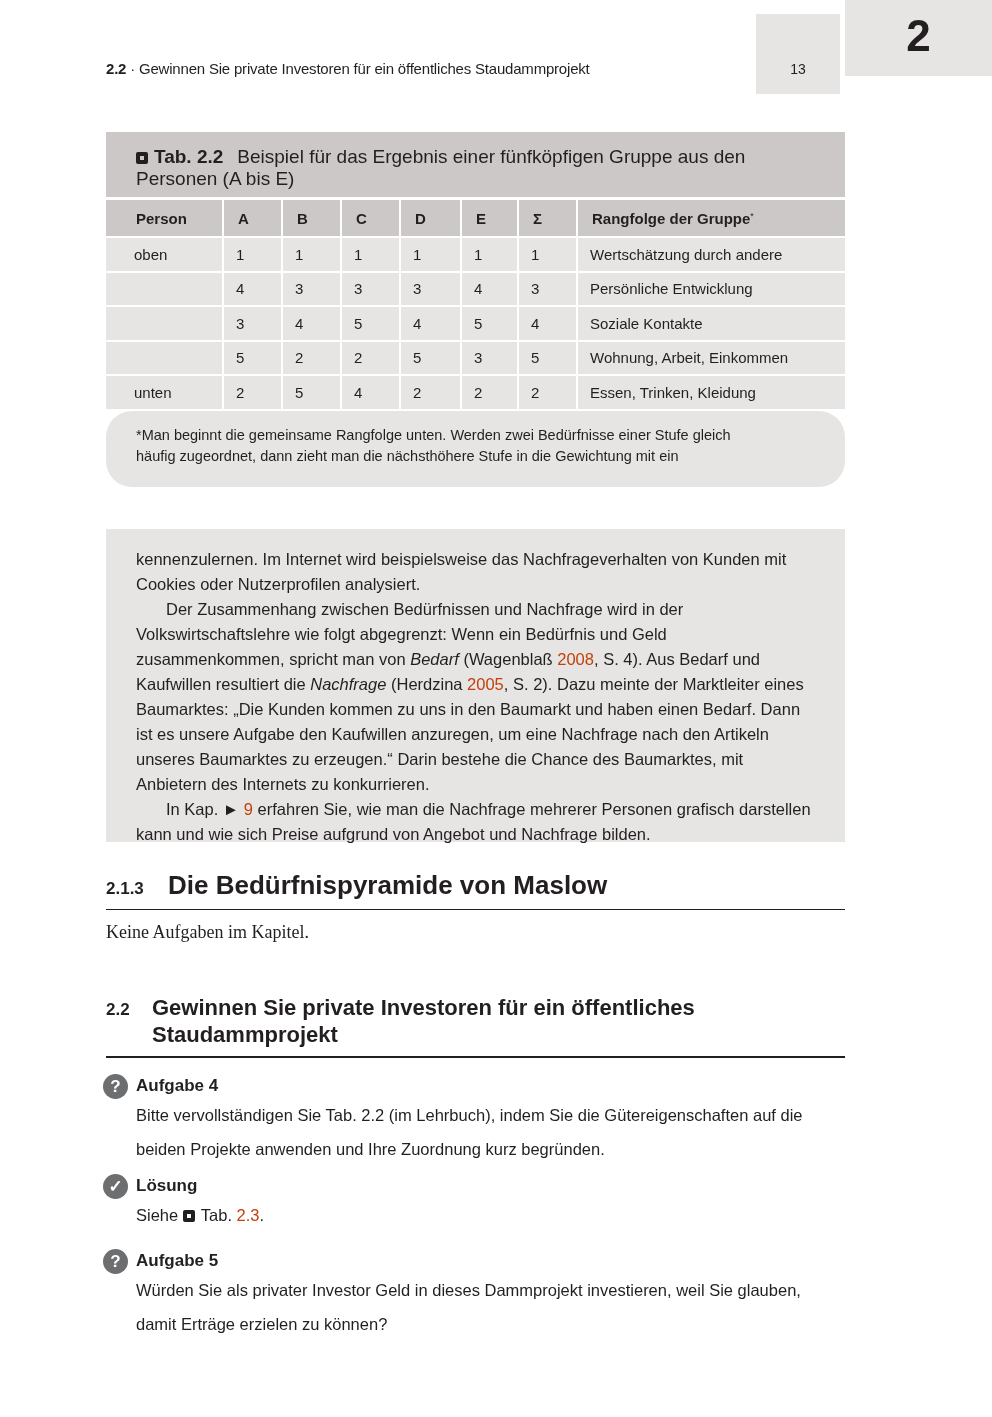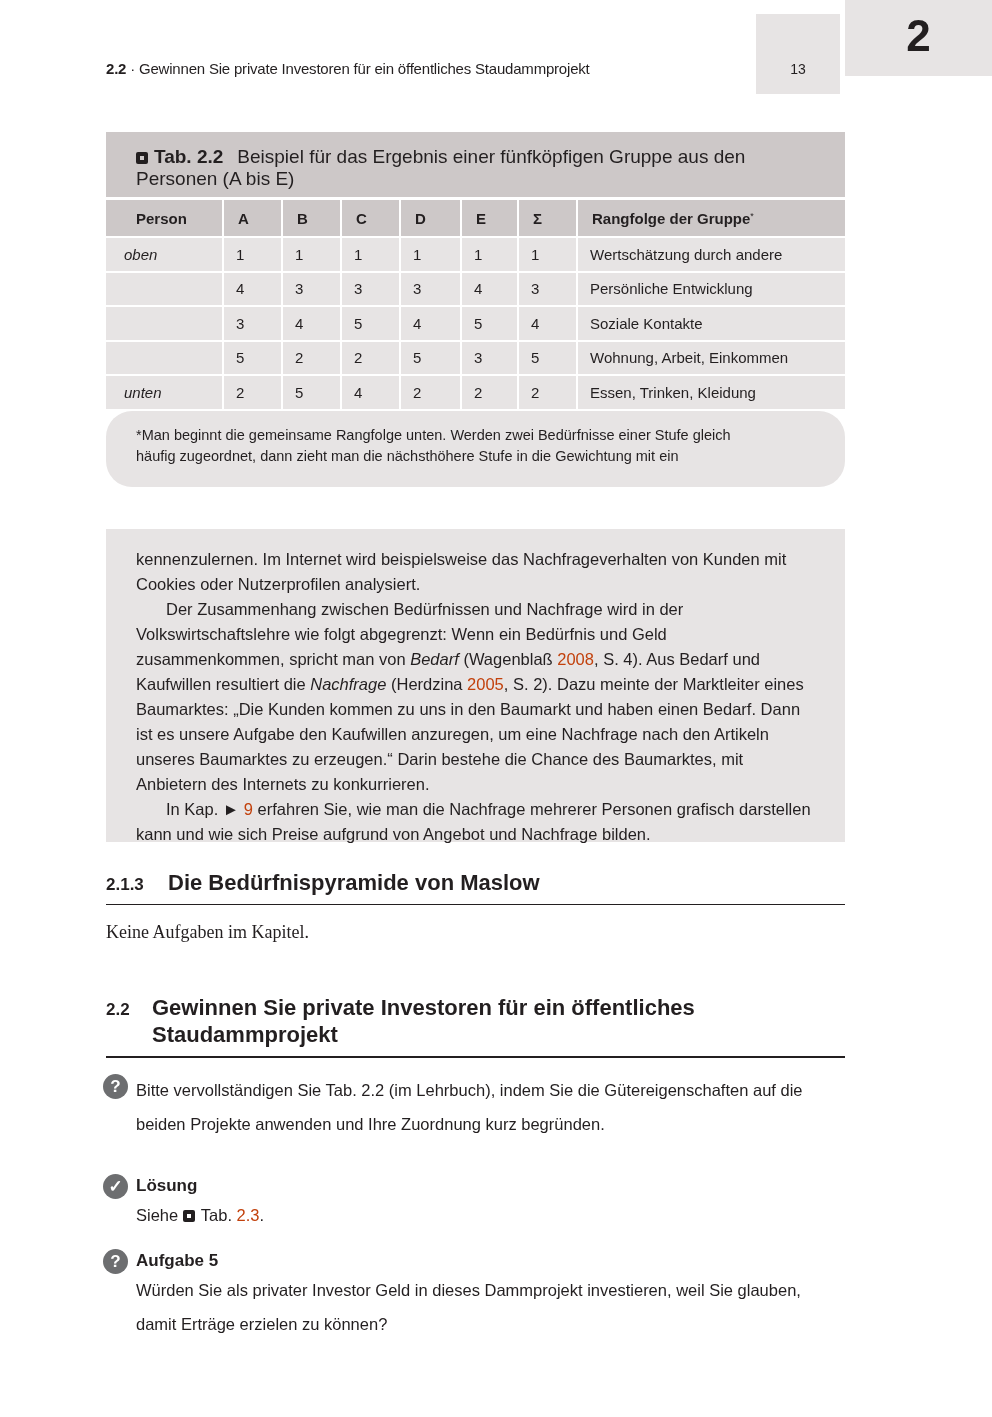--- a/index.html
+++ b/index.html
@@ -18,36 +18,36 @@
   .caption { background: #cdc8c8; padding: 14px 30px 10px 30px; font-size: 19px; line-height: 22px; height: 65px; }
   .caption .tag { font-weight: bold; margin-right: 14px; }
   .sq { display: inline-block; width: 12px; height: 12px; background: #231f20; border-radius: 2px; position: relative; vertical-align: -1px; margin-right: 6px; }
   .sq::after { content: ""; position: absolute; left: 4px; top: 4px; width: 4px; height: 4px; background: #cdc8c8; }
   .sq.light::after { background: #ffffff; }
 
   table { border-collapse: collapse; width: 739px; margin-top: 3px; font-size: 15px; table-layout: fixed; }
   th, td { text-align: left; padding: 0 0 0 12px; border-right: 2px solid #ffffff; border-bottom: 2px solid #ffffff; height: 34.5px; }
   th { background: #cdc8c8; font-weight: bold; height: 37px; padding-left: 14px; }
   td { background: #e7e4e4; }
-  td:first-child { padding-left: 18px; font-style: italic; }
+  td:first-child { padding-left: 28px; }
   th:first-child { padding-left: 30px; }
   th:last-child, td:last-child { border-right: none; }
   th sup { font-size: 9px; font-weight: normal; vertical-align: 5px; }
 
   .footnote { background: #e7e4e4; padding: 14px 30px 0 30px; font-size: 14.5px; line-height: 21px; height: 76px; border-radius: 26px; }
 
   .textbox { position: absolute; left: 106px; top: 529px; width: 739px; height: 313px; background: #e7e4e4; padding: 18px 30px 0 30px; font-size: 16.5px; line-height: 25px; }
   .textbox p { margin: 0; }
   .textbox .indent { text-indent: 30px; }
   .link { color: #c2410c; }
   .textbox i { font-style: italic; }
 
   .h3 { position: absolute; left: 106px; top: 870px; width: 739px; border-bottom: 1.5px solid #231f20; padding-bottom: 8px; }
   .h3 .num { font-size: 17px; font-weight: bold; display: inline-block; width: 62px; }
-  .h3 .title { font-size: 22px; font-weight: bold; }
+  .h3 .title { font-size: 26px; font-weight: bold; }
   .serif-note { position: absolute; left: 106px; top: 922px; font-family: "Liberation Serif", serif; font-size: 18px; }
 
   .h2 { position: absolute; left: 106px; top: 994px; width: 739px; border-bottom: 2px solid #231f20; padding-bottom: 8px; }
   .h2 .num { position: absolute; left: 0; top: 6px; font-size: 17px; font-weight: bold; }
   .h2 .title { margin-left: 46px; font-size: 22px; font-weight: bold; line-height: 27px; display: block; }
 
   .task { position: absolute; left: 106px; width: 739px; }
   .task .icon { position: absolute; left: -3px; top: 1px; width: 25px; height: 25px; border-radius: 50%; background: #6d6e70; color: #ffffff; font-weight: bold; font-size: 17px; text-align: center; line-height: 25px; }
   .task .head { margin-left: 30px; font-size: 17px; font-weight: bold; line-height: 25px; }
   .task .body { margin-left: 30px; font-size: 16.5px; line-height: 34px; }
@@ -165,20 +165,21 @@
 </div>
 <div class="serif-note">Keine Aufgaben im Kapitel.</div>
 
 <div class="h2">
   <span class="num">2.2</span>
   <span class="title">Gewinnen Sie private Investoren für ein öffentliches Staudammprojekt</span>
 </div>
 
 <div class="task" style="top:1073px;">
   <span class="icon">?</span>
+  <div class="head">Aufgabe 4</div>
   <div class="body">Bitte vervollständigen Sie Tab. 2.2 (im Lehrbuch), indem Sie die Gütereigenschaften auf die beiden Projekte anwenden und Ihre Zuordnung kurz begründen.</div>
 </div>
 
 <div class="task" style="top:1173px;">
   <span class="icon">✓</span>
   <div class="head">Lösung</div>
   <div class="body"><span>Siehe </span><span class="sq light"></span><span>Tab. </span><span class="link">2.3</span><span>.</span></div>
 </div>
 
 <div class="task" style="top:1248px;">

